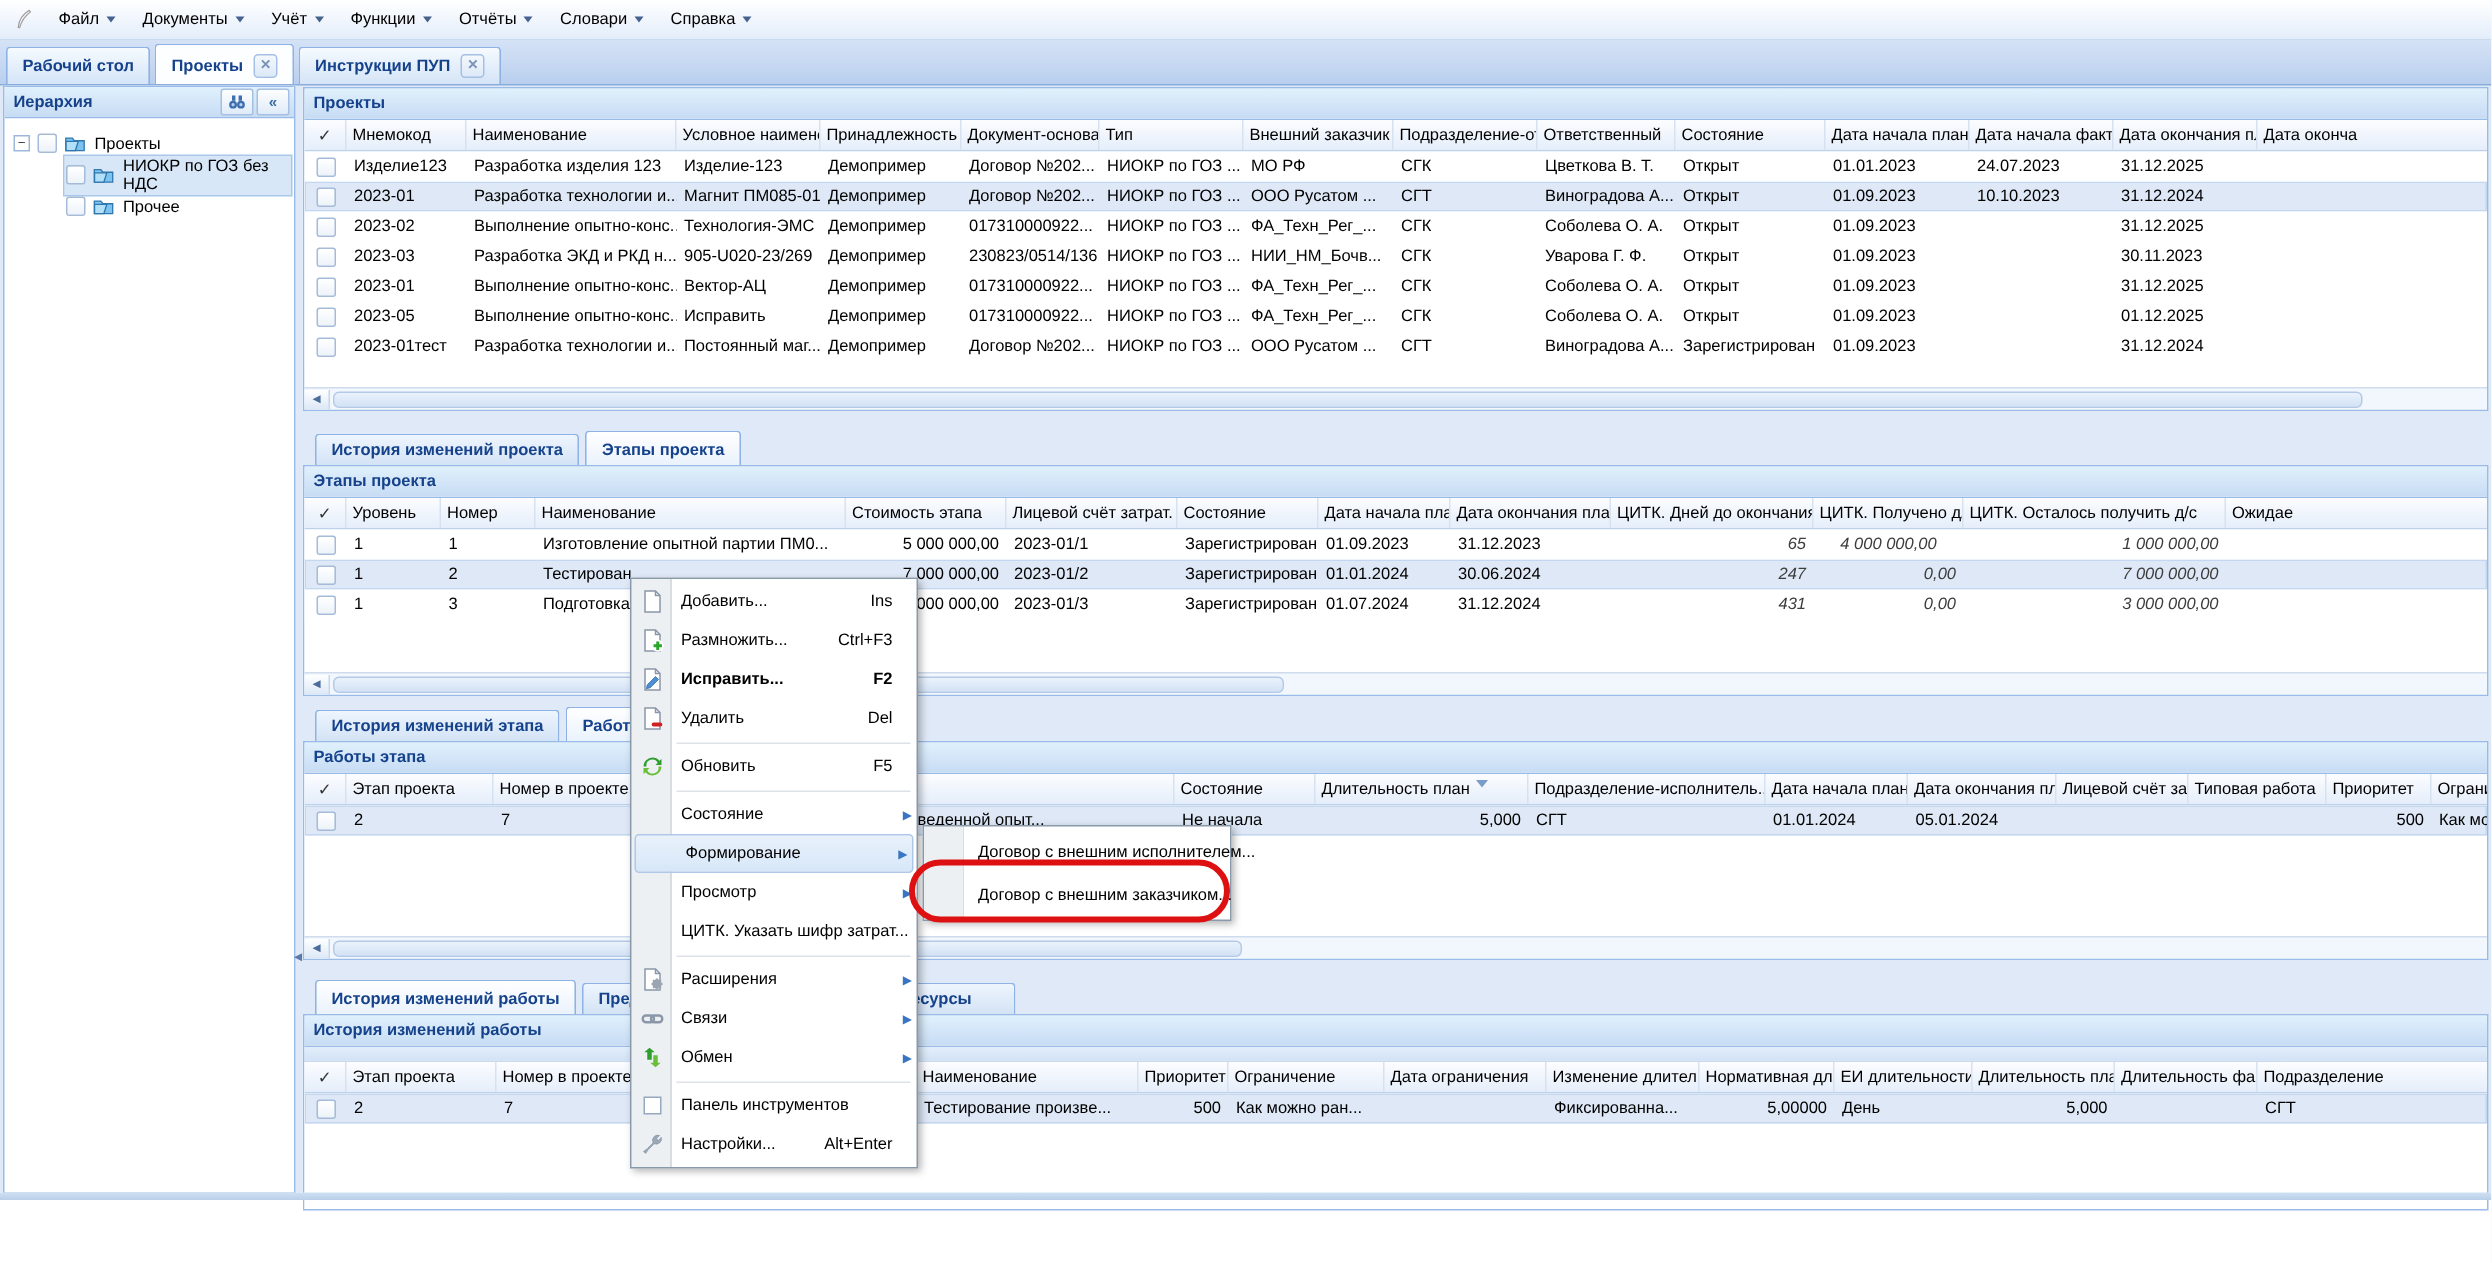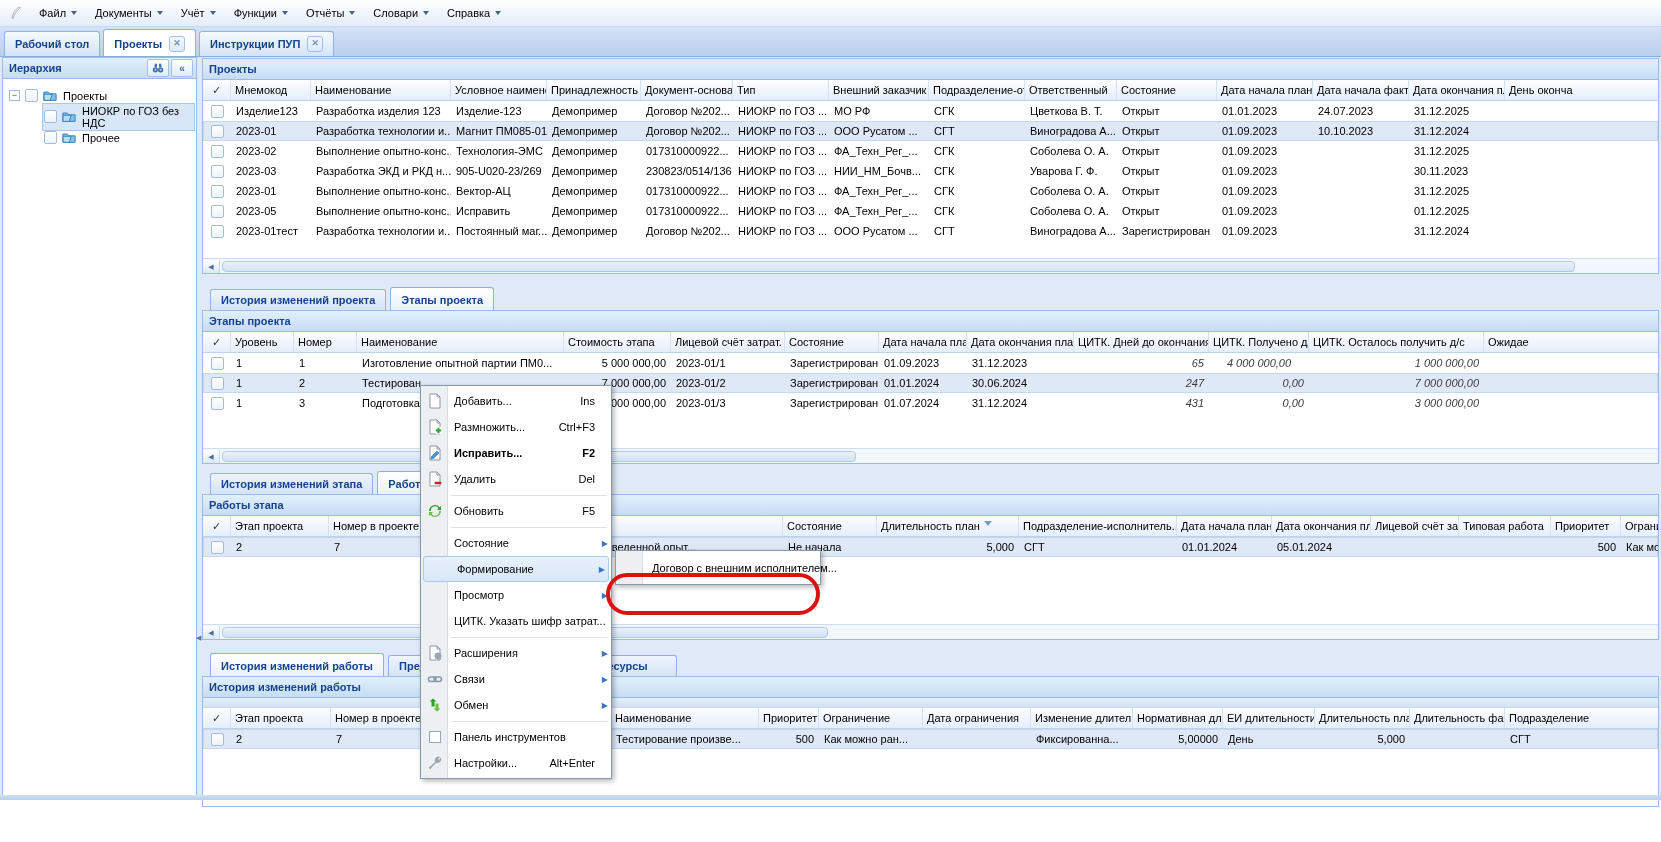--- a/index.html
+++ b/index.html
@@ -241,21 +241,21 @@
                 <div class="th" style="width: 94px;"><span>Принадлежность</span></div>
                 <div class="th" style="width: 92px;"><span>Документ-основание</span></div>
                 <div class="th" style="width: 96px;"><span>Тип</span></div>
                 <div class="th" style="width: 100px;"><span>Внешний заказчик</span></div>
                 <div class="th" style="width: 96px;"><span>Подразделение-ответственный</span></div>
                 <div class="th" style="width: 92px;"><span>Ответственный</span></div>
                 <div class="th" style="width: 100px;"><span>Состояние</span></div>
                 <div class="th" style="width: 96px;"><span>Дата начала план.</span></div>
                 <div class="th" style="width: 96px;"><span>Дата начала факт.</span></div>
                 <div class="th" style="width: 96px;"><span>Дата окончания план</span></div>
-                <div class="th" style="width: 155px;"><span>День оконча</span></div>
+                <div class="th" style="width: 155px;"><span>Дата оконча</span></div>
               </div>
               <div class="tr">
                 <div class="td cbcell" style="width: 28px;">
                   <span class="cb"></span>
                 </div>
                 <div class="td" style="width: 80px;">Изделие123</div>
                 <div class="td" style="width: 140px;">Разработка изделия 123</div>
                 <div class="td" style="width: 96px;">Изделие-123</div>
                 <div class="td" style="width: 94px;">Демопример</div>
                 <div class="td" style="width: 92px;">Договор №202...</div>
@@ -706,15 +706,16 @@
               <path d="M13.8 3.2a3.5 3.5 0 0 1-4.7 4.3l-4 4L3.4 14 2 12.6l2.4-1.7 4-4A3.5 3.5 0 0 1 12.7 2l-2 2 1.3 1.3z" fill="#9aa8b8" stroke="#7d8da0" stroke-width=".4"></path>
             </svg>
           </span>
         </span>
         <span class="mlab">Настройки...</span>
         <span class="msc">Alt+Enter</span>
       </div>
     </div>
   <div class="submenu" id="submenu">
       <div class="smi">Договор с внешним исполнителем...</div>
+      <div class="smi">Договор с внешним заказчиком...</div>
     </div>
   <div class="annotation"></div>
 </div>
 
 </body></html>

